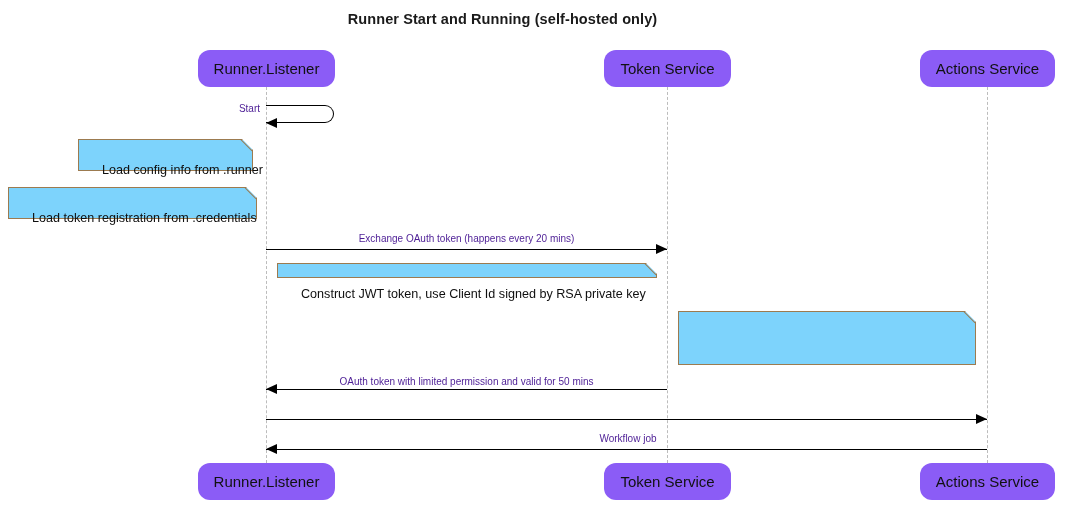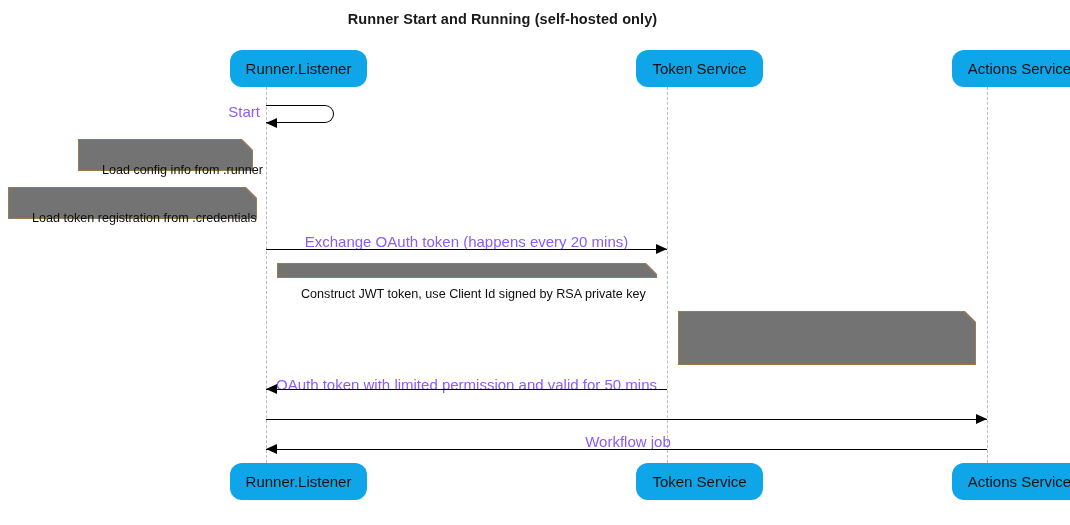--- a/index.html
+++ b/index.html
@@ -22,29 +22,28 @@
     width: 1005px;
     text-align: center;
     font-size: 14.5px;
     font-weight: bold;
     color: #1a1a1a;
     letter-spacing: 0.1px;
   }
   .participant-box {
     position: absolute;
     box-sizing: border-box;
-    background: #0ea5e9;
+    background: #8b5cf6;
     border-radius: 12px;
     display: flex;
     align-items: center;
     justify-content: center;
     font-size: 15px;
     color: #111111;
     white-space: nowrap;
-    margin-left: 32px;
   }
   .lifeline {
     position: absolute;
     width: 0;
     border-left: 1.6px dashed #bcbcbc;
   }
   .msg-line {
     position: absolute;
     height: 0;
     border-top: 1.4px solid #000000;
@@ -53,29 +52,29 @@
     position: absolute;
     width: 0;
     height: 0;
     border-top: 5.5px solid transparent;
     border-bottom: 5.5px solid transparent;
   }
   .arrow-right { border-left: 11px solid #000000; }
   .arrow-left  { border-right: 11px solid #000000; }
   .msg-label {
     position: absolute;
-    font-size: 15px;
-    color: #8b5cf6;
+    font-size: 10px;
+    color: #4c1d95;
     white-space: nowrap;
     text-align: center;
   }
   .note {
     position: absolute;
     box-sizing: border-box;
-    background: #737373;
+    background: #7dd3fc;
     border: 1.2px solid #9c7b50;
     font-size: 12.6px;
     color: #0f0f0f;
     padding: 6px 9px 6px 9px;
     line-height: 16px;
     white-space: pre;
   }
   .note-fold {
     position: absolute;
     top: -1px;

